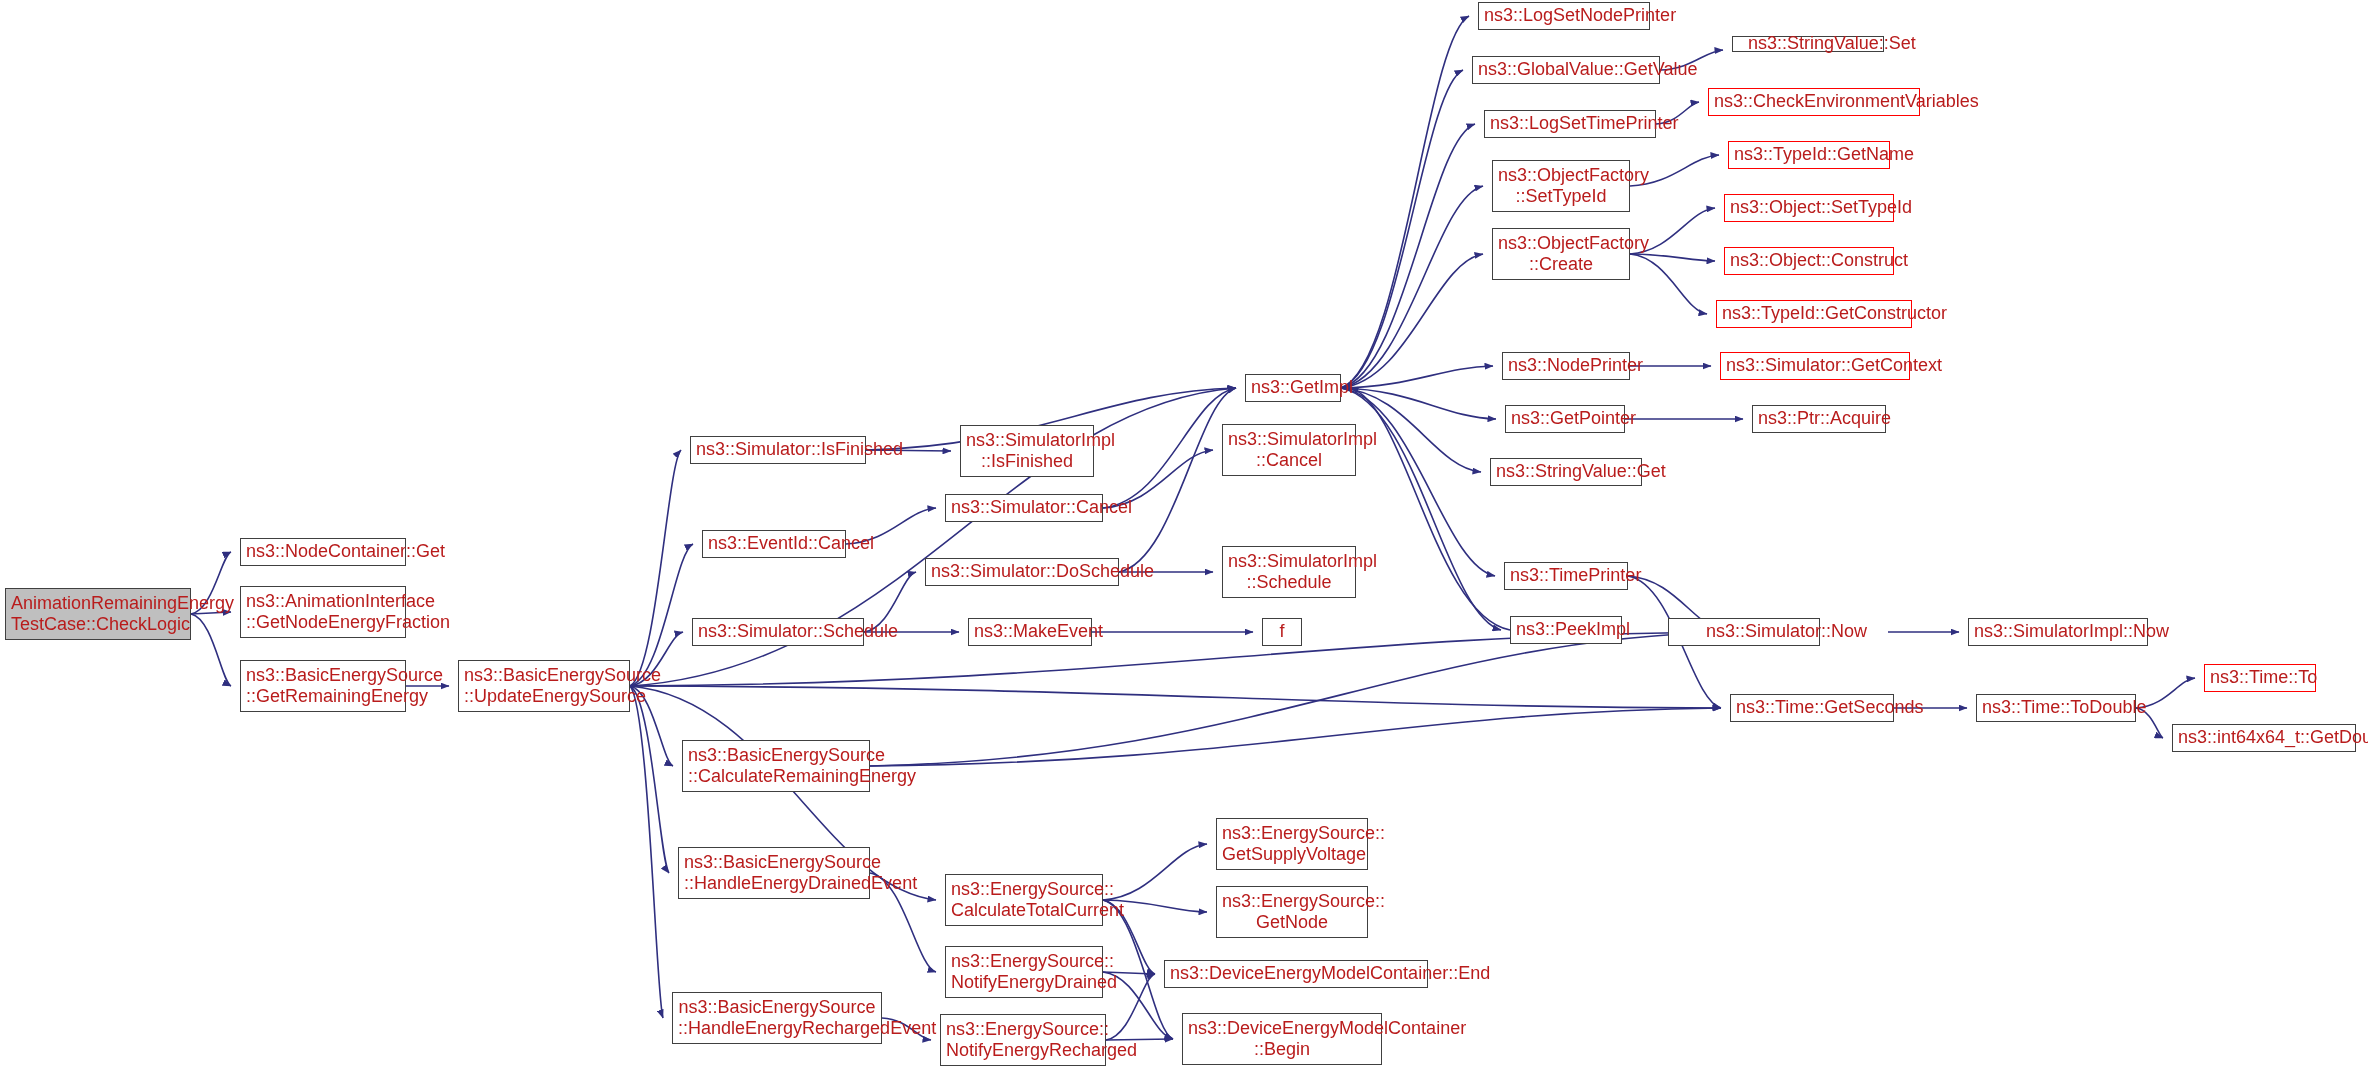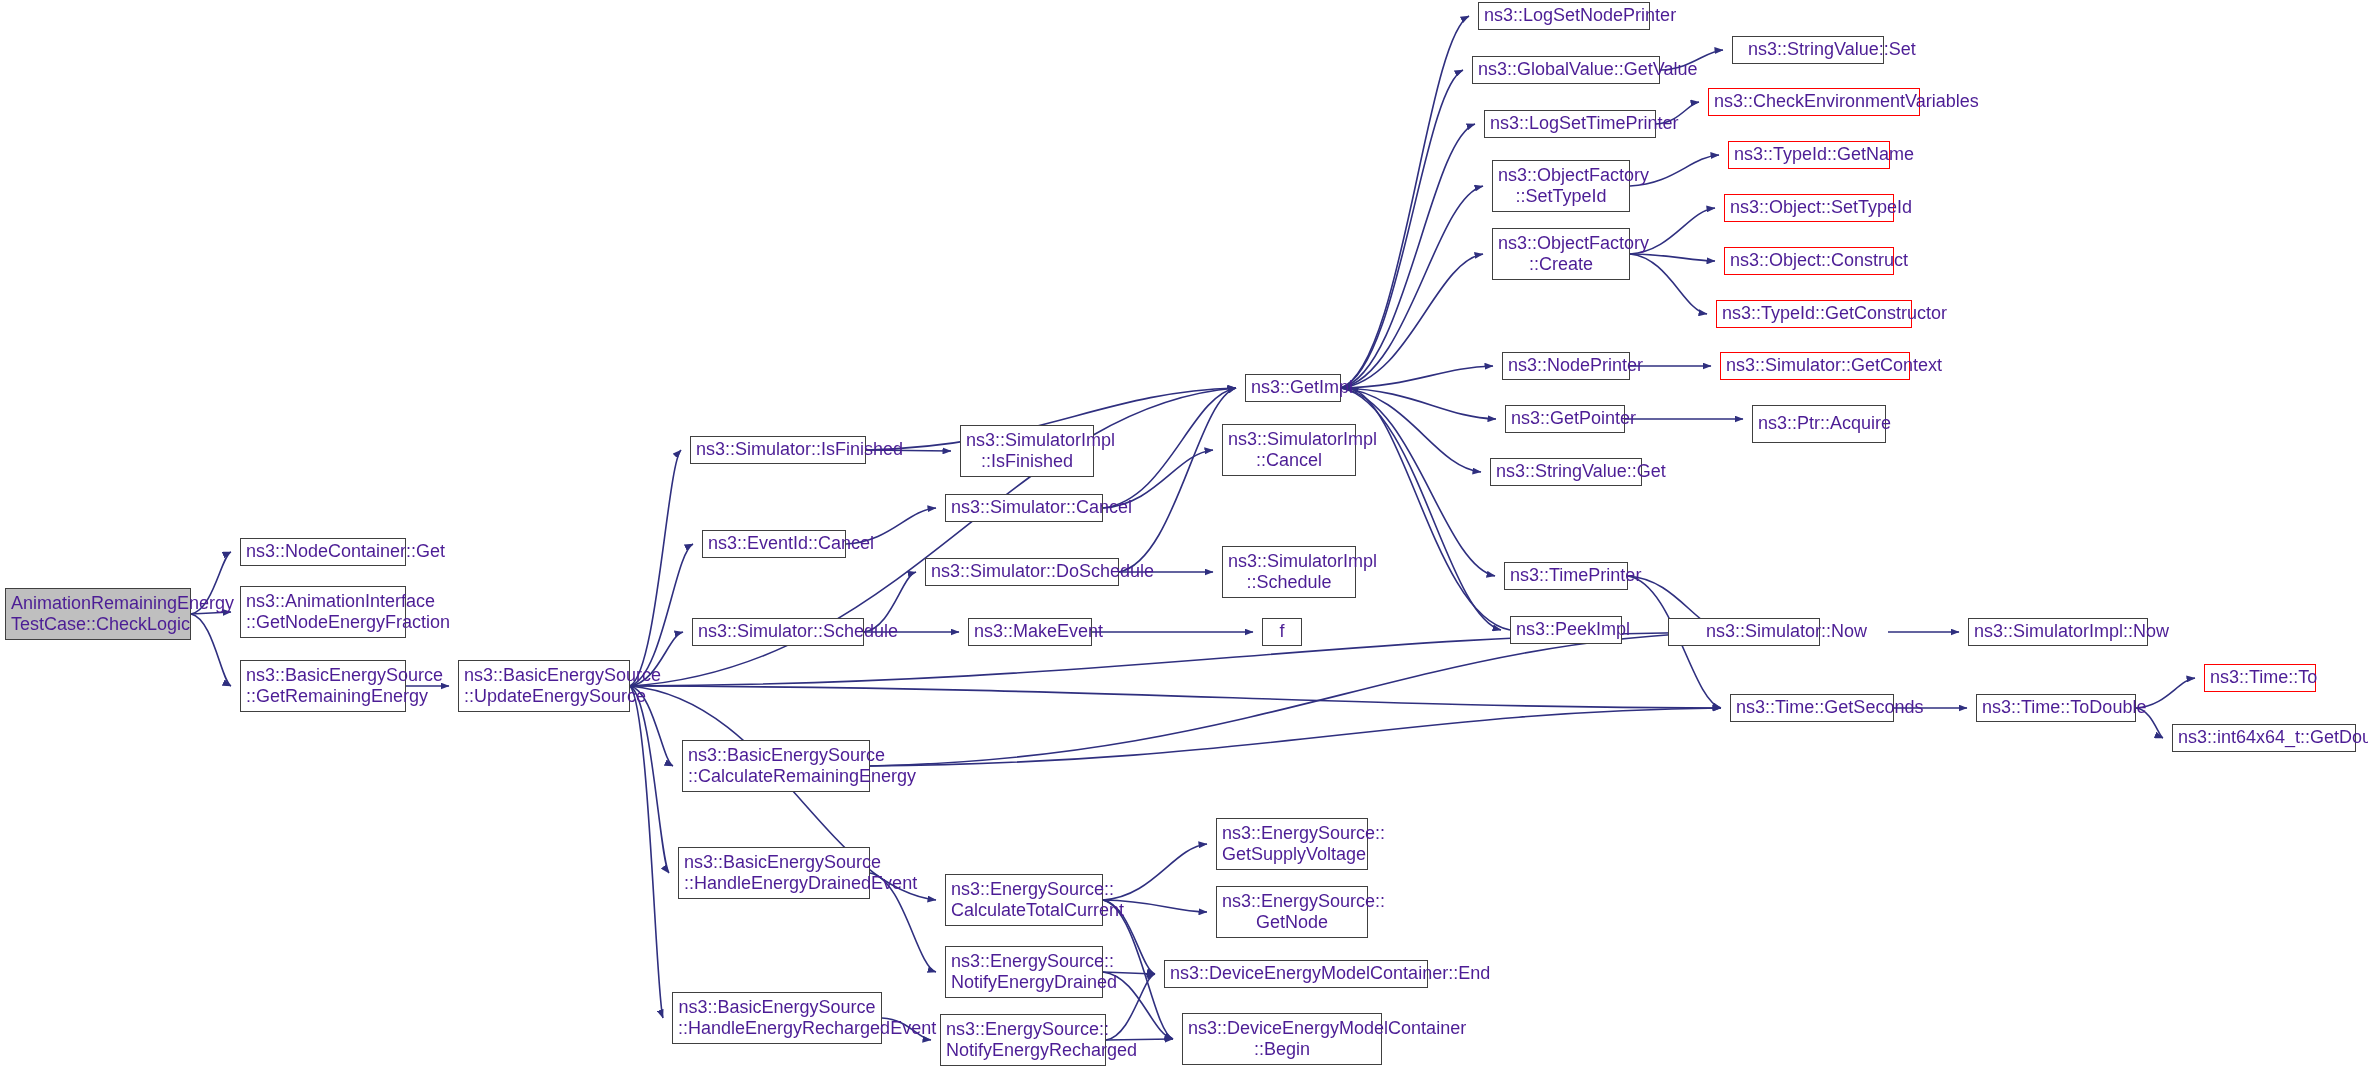--- a/index.html
+++ b/index.html
@@ -26,21 +26,21 @@
   }
   .gnode {
     position: absolute;
     box-sizing: border-box;
     display: flex;
     align-items: center;
     justify-content: center;
     text-align: center;
     background: #ffffff;
     border: 1px solid #404040;
-    color: #4c1d95;
+    color: #b91c1c;
     font-size: 18px;
     line-height: 1.18;
     letter-spacing: 0px;
     white-space: pre-line;
     padding: 0 5px;
     font-family: "Liberation Sans", sans-serif;
   }
   .gnode.red {
     border-color: #ff0000;
   }
@@ -175,28 +175,28 @@
       <div class="gnode" style="left: 1490px; top: 458px; width: 152px; height: 28px;"><span>ns3::StringValue::Get</span></div>
       <div class="gnode" style="left: 1504px; top: 562px; width: 124px; height: 28px;"><span>ns3::TimePrinter</span></div>
       <div class="gnode" style="left: 1510px; top: 616px; width: 112px; height: 28px;"><span>ns3::PeekImpl</span></div>
       <div class="gnode" style="left: 1216px; top: 818px; width: 152px; height: 52px;"><span>ns3::EnergySource::
 GetSupplyVoltage</span></div>
       <div class="gnode" style="left: 1216px; top: 886px; width: 152px; height: 52px;"><span>ns3::EnergySource::
 GetNode</span></div>
       <div class="gnode" style="left: 1164px; top: 960px; width: 264px; height: 28px;"><span>ns3::DeviceEnergyModelContainer::End</span></div>
       <div class="gnode" style="left: 1182px; top: 1013px; width: 200px; height: 52px;"><span>ns3::DeviceEnergyModelContainer
 ::Begin</span></div>
-      <div class="gnode" style="left: 1732px; top: 36px; width: 152px; height: 28px; padding-left: 15px;"><span>ns3::StringValue::Set</span></div>
+      <div class="gnode" style="left: 1732px; top: 36px; width: 152px; height: 16px; padding-left: 15px;"><span>ns3::StringValue::Set</span></div>
       <div class="gnode red" style="left: 1708px; top: 88px; width: 212px; height: 28px;"><span>ns3::CheckEnvironmentVariables</span></div>
       <div class="gnode red" style="left: 1728px; top: 141px; width: 162px; height: 28px;"><span>ns3::TypeId::GetName</span></div>
       <div class="gnode red" style="left: 1724px; top: 194px; width: 170px; height: 28px;"><span>ns3::Object::SetTypeId</span></div>
       <div class="gnode red" style="left: 1724px; top: 247px; width: 170px; height: 28px;"><span>ns3::Object::Construct</span></div>
       <div class="gnode red" style="left: 1716px; top: 300px; width: 196px; height: 28px;"><span>ns3::TypeId::GetConstructor</span></div>
       <div class="gnode red" style="left: 1720px; top: 352px; width: 190px; height: 28px; justify-content: flex-end;"><span>ns3::Simulator::GetContext</span></div>
-      <div class="gnode" style="left: 1752px; top: 405px; width: 134px; height: 38px;"><span>ns3::Ptr::Acquire</span></div>
+      <div class="gnode" style="left: 1752px; top: 405px; width: 134px; height: 28px;"><span>ns3::Ptr::Acquire</span></div>
       <div class="gnode" style="left: 1668px; top: 618px; width: 152px; height: 28px; padding-left: 37px;"><span>ns3::Simulator::Now</span></div>
       <div class="gnode" style="left: 1730px; top: 694px; width: 164px; height: 28px;"><span>ns3::Time::GetSeconds</span></div>
       <div class="gnode" style="left: 1968px; top: 618px; width: 180px; height: 28px;"><span>ns3::SimulatorImpl::Now</span></div>
       <div class="gnode" style="left: 1976px; top: 694px; width: 160px; height: 28px;"><span>ns3::Time::ToDouble</span></div>
       <div class="gnode red" style="left: 2204px; top: 664px; width: 112px; height: 28px;"><span>ns3::Time::To</span></div>
       <div class="gnode" style="left: 2172px; top: 724px; width: 184px; height: 28px;"><span>ns3::int64x64_t::GetDouble</span></div>
     </div>
 </div>
 
 </body></html>

